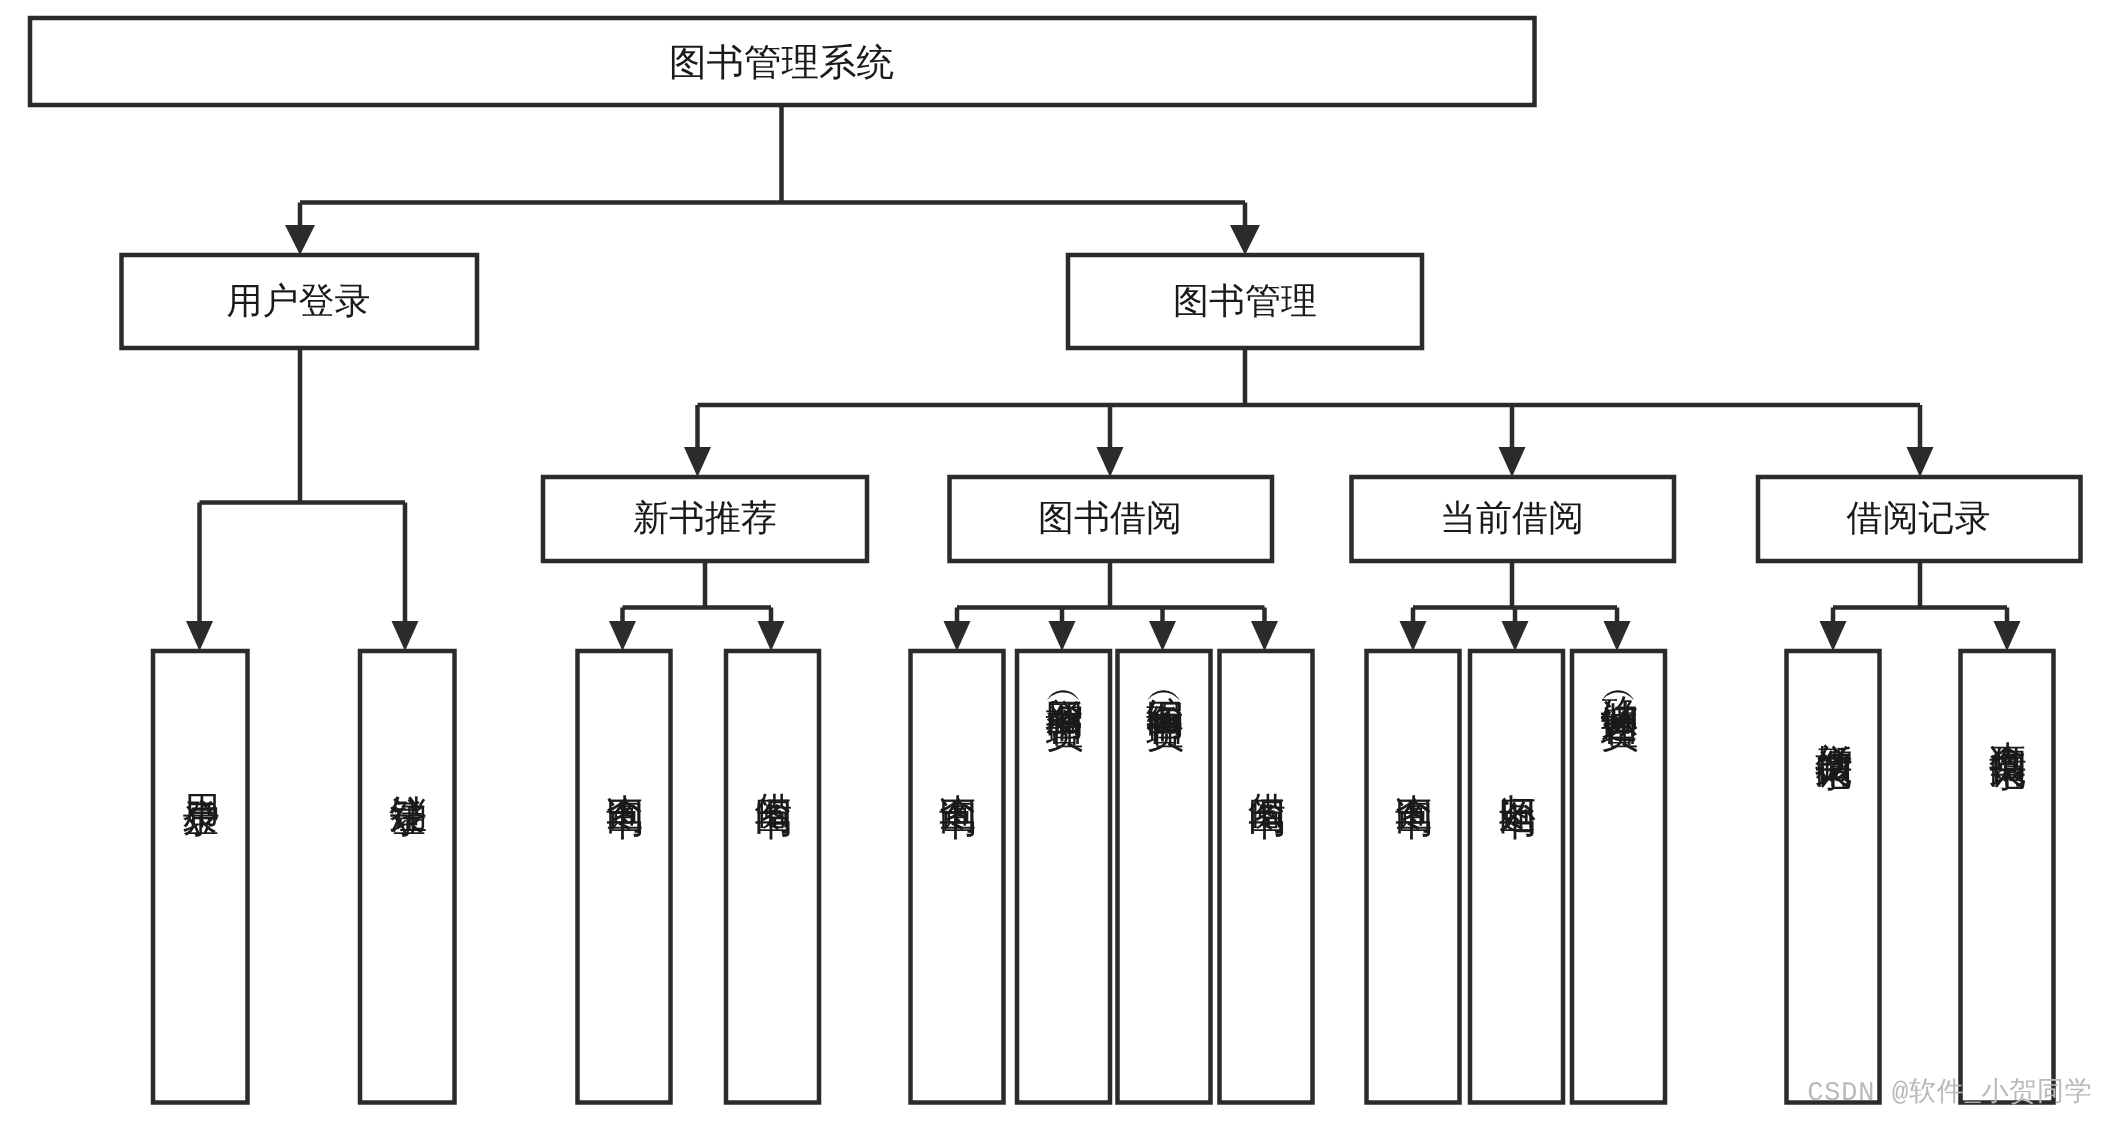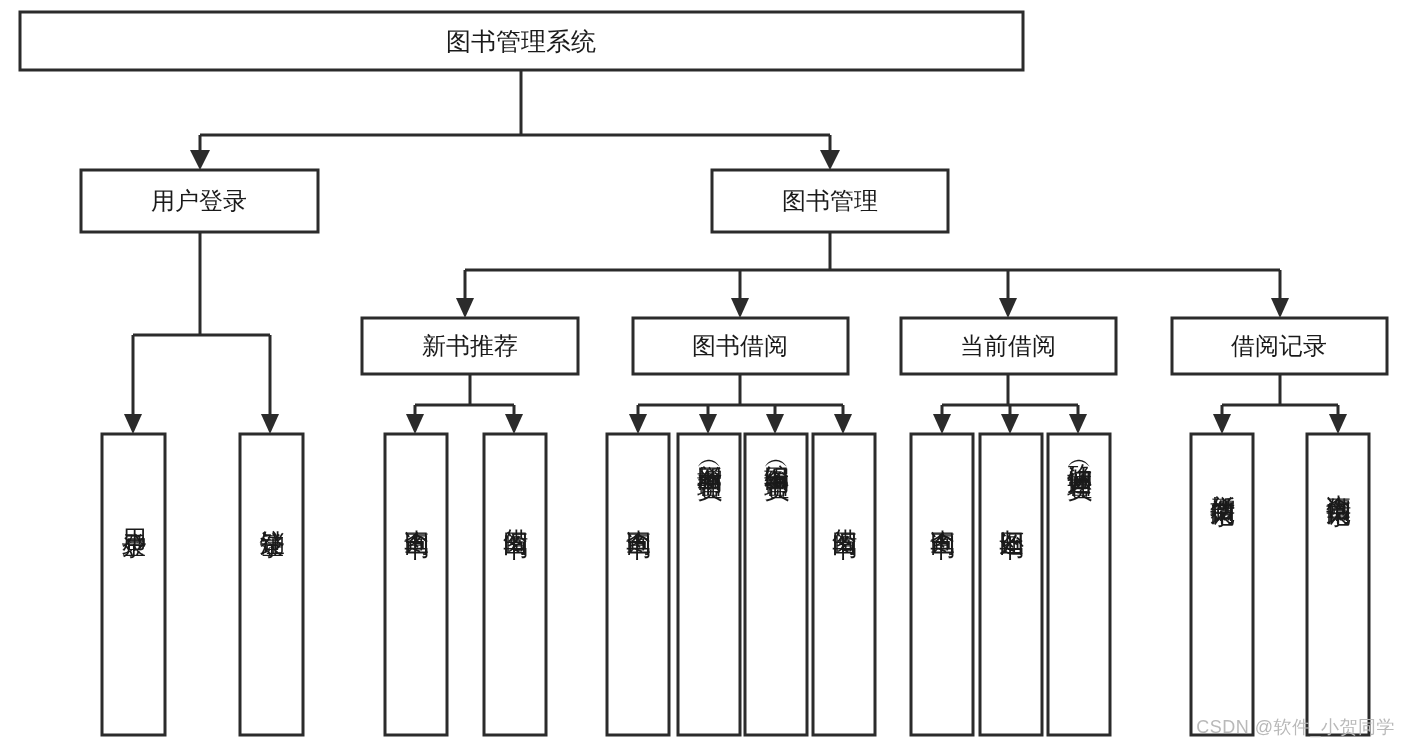--- a/index.html
+++ b/index.html
@@ -68,21 +68,21 @@
     font-size: 25px;
     line-height: 1.05;
     letter-spacing: 2px;
     color: #1a1a1a;
     white-space: nowrap;
   }
   .watermark {
     position: absolute;
     right: 10px;
     bottom: 8px;
-    font-family: Liberation Sans, sans-serif;
+    font-family: Liberation Mono, monospace;
     font-size: 18px;
     color: #b9b9b9;
     letter-spacing: 0.5px;
     white-space: nowrap;
   }
 </style>
 </head>
 <body>
 
 <svg id="canvas" viewBox="0 0 1405 747" xmlns="http://www.w3.org/2000/svg">

